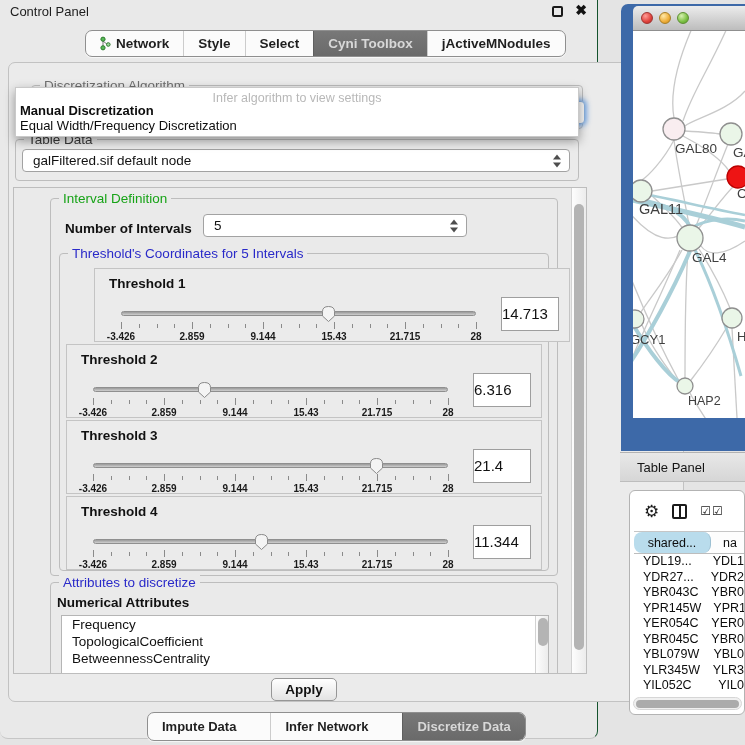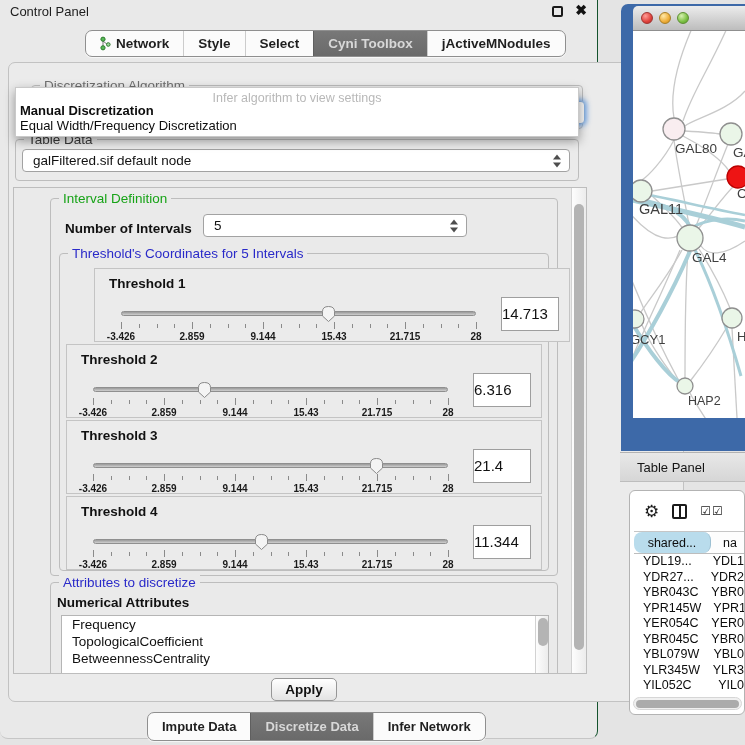--- a/index.html
+++ b/index.html
@@ -17,21 +17,21 @@
   .close-btn { position:absolute; right:10px; top:2px; font-size:14px; font-weight:bold; color:#111; }
 
   
   .seg-bar { position:absolute; display:flex; background:#fbfbfb; border:1px solid #8f8f8f;
     border-radius:7px; overflow:hidden; box-shadow:0 1px 1px rgba(255,255,255,.7); }
   .seg { padding:0 14px; font-size:13.5px; font-weight:bold; color:#1f1f1f; white-space:nowrap;
     display:flex; align-items:center; gap:5px; border-left:1px solid #cccccc; }
   .seg:first-child { border-left:none; }
   .seg.selected { background:linear-gradient(#787878,#6a6a6a); color:#d8d8d8; border-left:1px solid #5f5f5f; }
   .top-tabs { left:85px; top:30px; height:27px; }
-  .bottom-tabs { left:147px; top:712px; height:29px; }
+  .bottom-tabs { left:147px; top:712px; height:29px;gap:20px; }
   .bottom-tabs .seg { font-size:13px; }
 
   
   .main-panel { position:absolute; left:8px; top:62px; width:676px; height:640px;
     background:#ebebeb; border:1px solid #c2c2c2; border-radius:7px; }
 
   .groupbox { position:absolute; border:1px solid #bdbdbd; border-radius:4px; }
   .group-title { position:absolute; top:-8px; left:8px; background:#ebebeb; padding:0 4px;
     font-size:13.5px; white-space:nowrap; }
 
@@ -402,25 +402,25 @@
           </div>
       </div>
 
       <div class="apply-btn">Apply</div>
     </div>
 
     <div class="seg-bar bottom-tabs">
         <div class="seg">
           <span>Impute Data</span>
         </div>
+        <div class="seg">
+          <span>Infer Network</span>
+        </div>
         <div class="seg selected">
           <span>Discretize Data</span>
-        </div>
-        <div class="seg">
-          <span>Infer Network</span>
         </div>
       </div>
   </div>
 
   <div class="net-window">
     <div class="net-titlebar">
       <span class="tl red"></span>
       <span class="tl yellow"></span>
       <span class="tl green"></span>
     </div>

